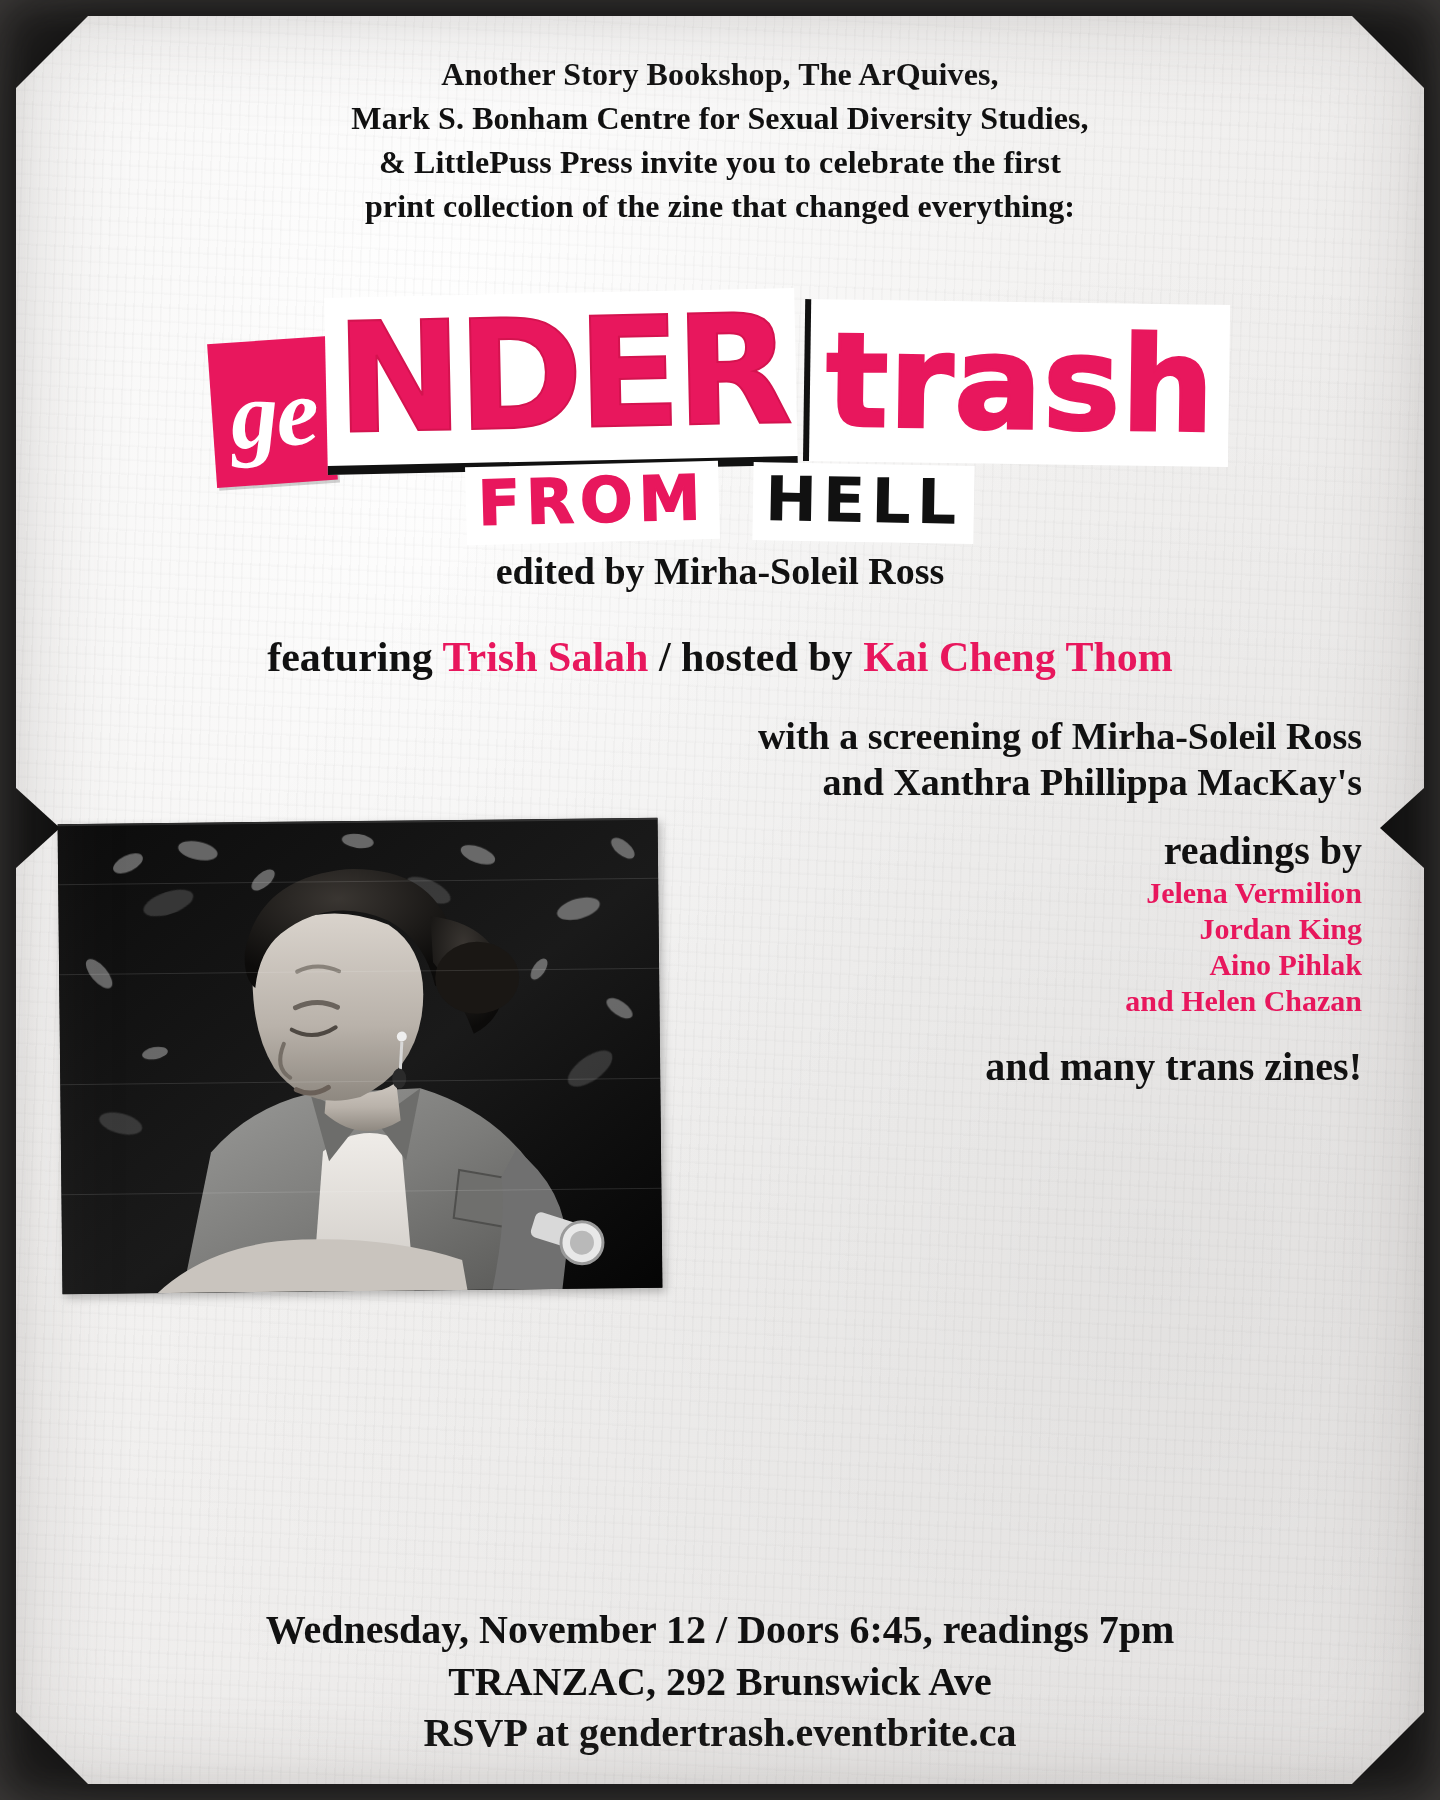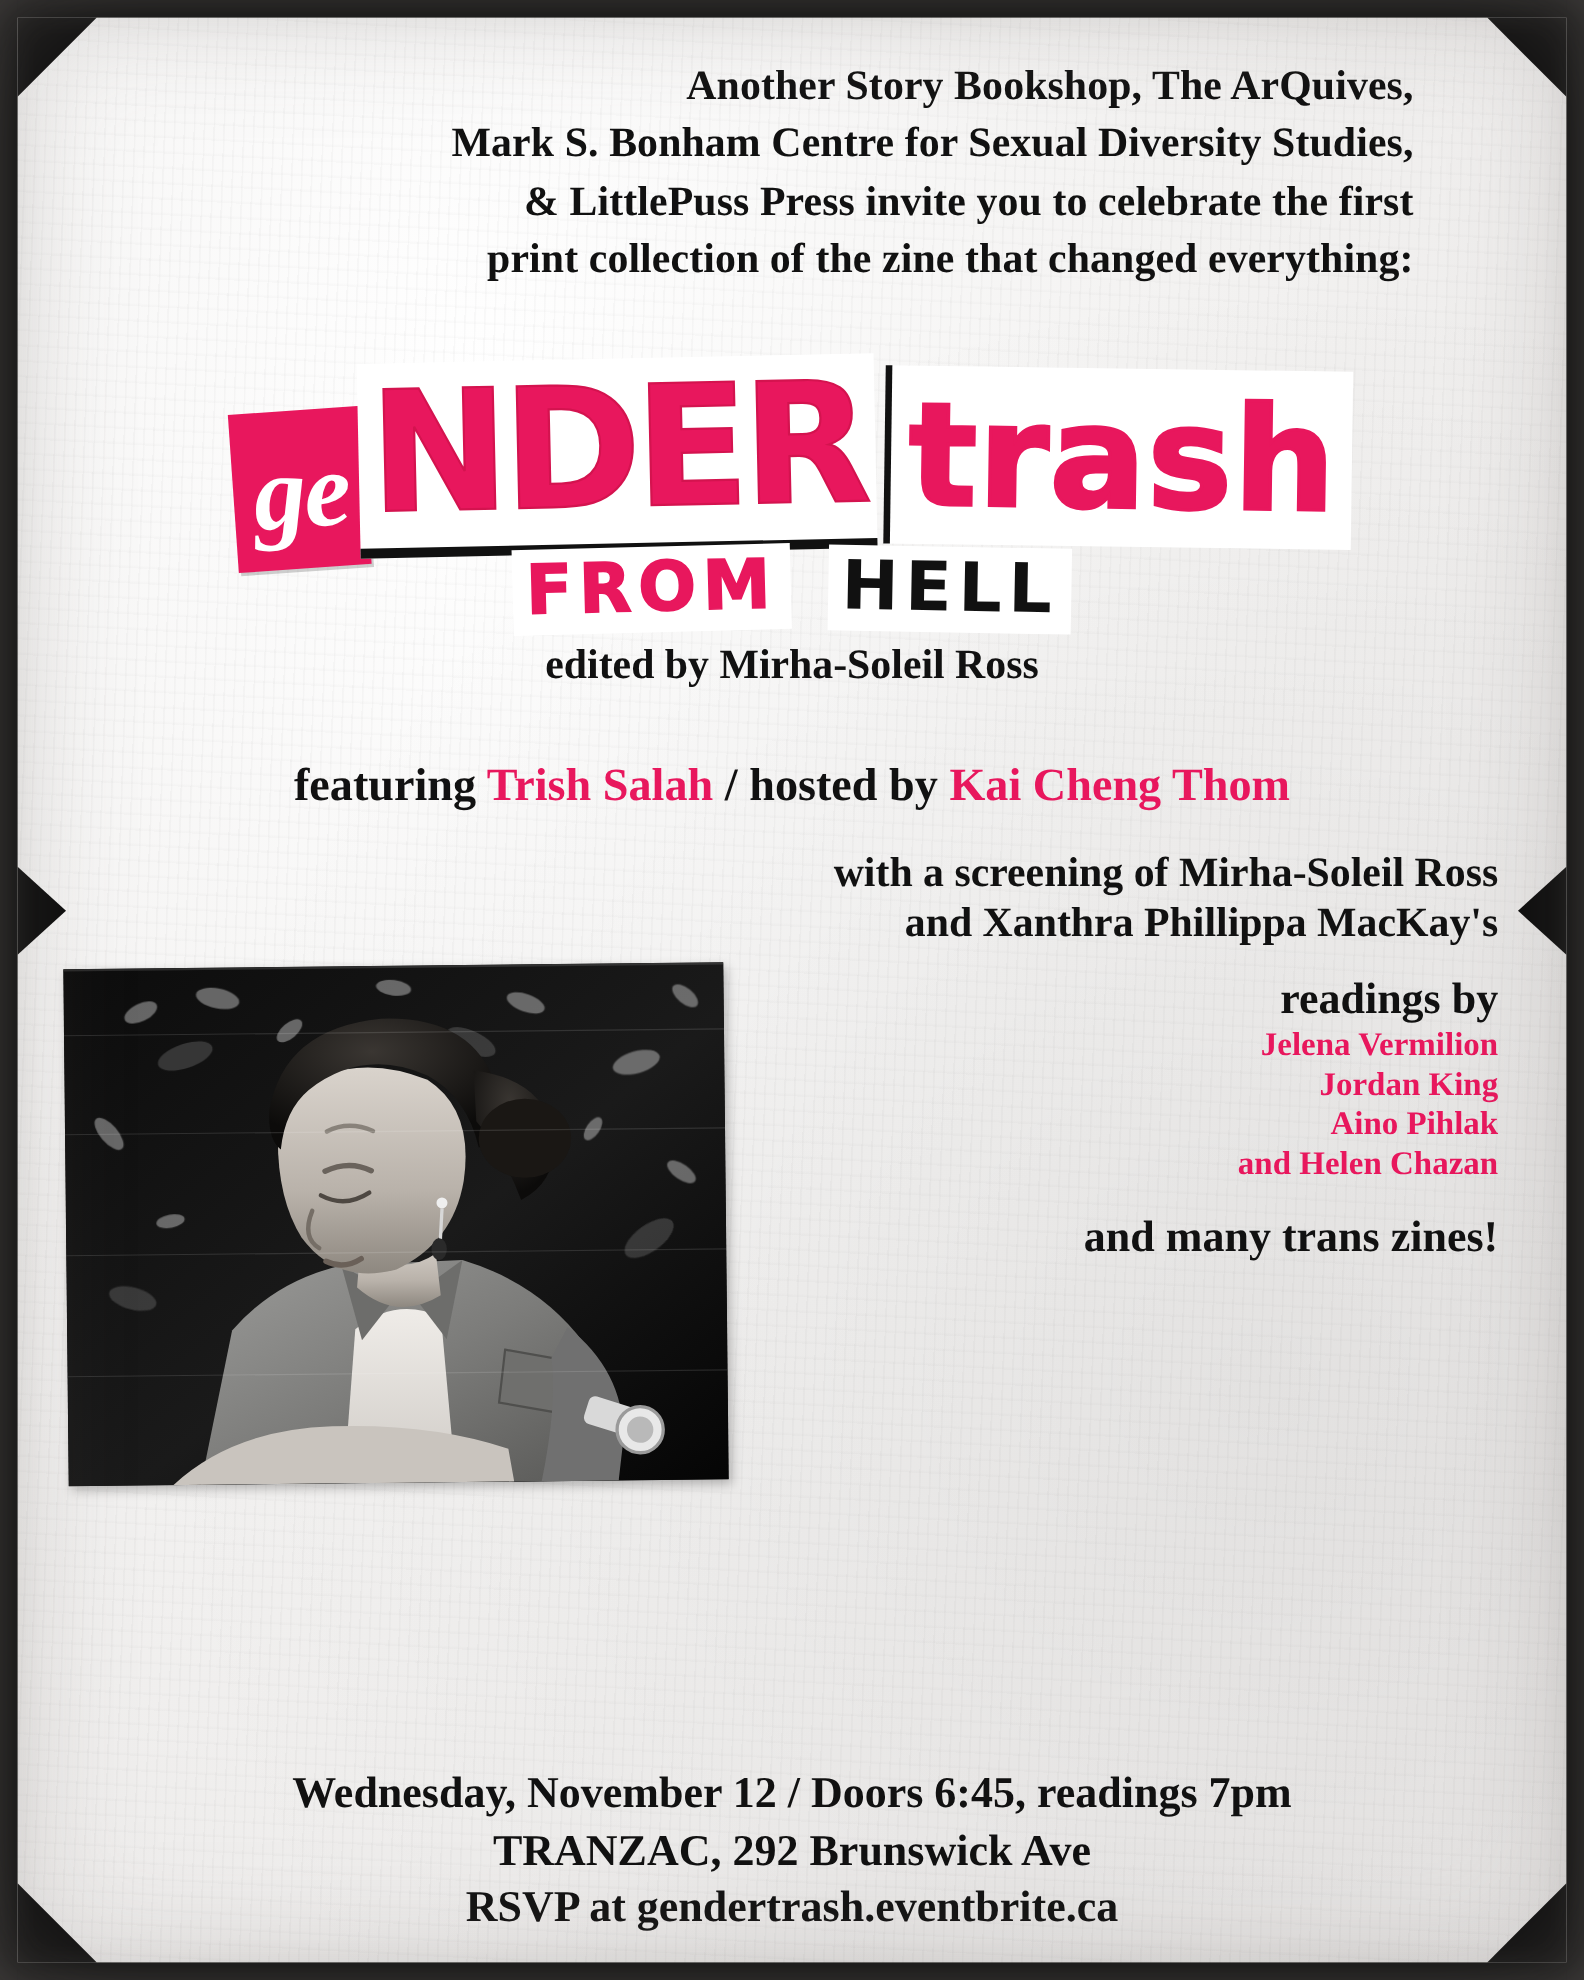--- a/index.html
+++ b/index.html
@@ -59,23 +59,23 @@
 
   #content {
     position: absolute;
     inset: 0;
     padding: 46px 52px 22px 52px;
     box-sizing: border-box;
   }
 
   
   #intro {
-    text-align: right;
-    font-weight: bold;
-    font-size: 38px;
+    text-align: center;
+    font-weight: bold;
+    font-size: 32px;
     line-height: 1.38;
     color: #111111;
     letter-spacing: 0.1px;
     margin: 6px auto 0 auto;
     max-width: 1130px;
   }
   #intro div { white-space: nowrap; }
 
   
   #title-block {
@@ -156,21 +156,21 @@
     font-weight: bold;
     font-size: 38px;
     color: #111111;
     margin-top: 44px;
   }
   #featuring {
     text-align: center;
     font-weight: bold;
     font-size: 42px;
     color: #111111;
-    margin-top: 64px;
+    margin-top: 40px;
     white-space: nowrap;
   }
   .pink { color: #e8175d; }
 
   #screening {
     text-align: right;
     font-weight: bold;
     font-size: 38px;
     line-height: 1.22;
     color: #111111;

